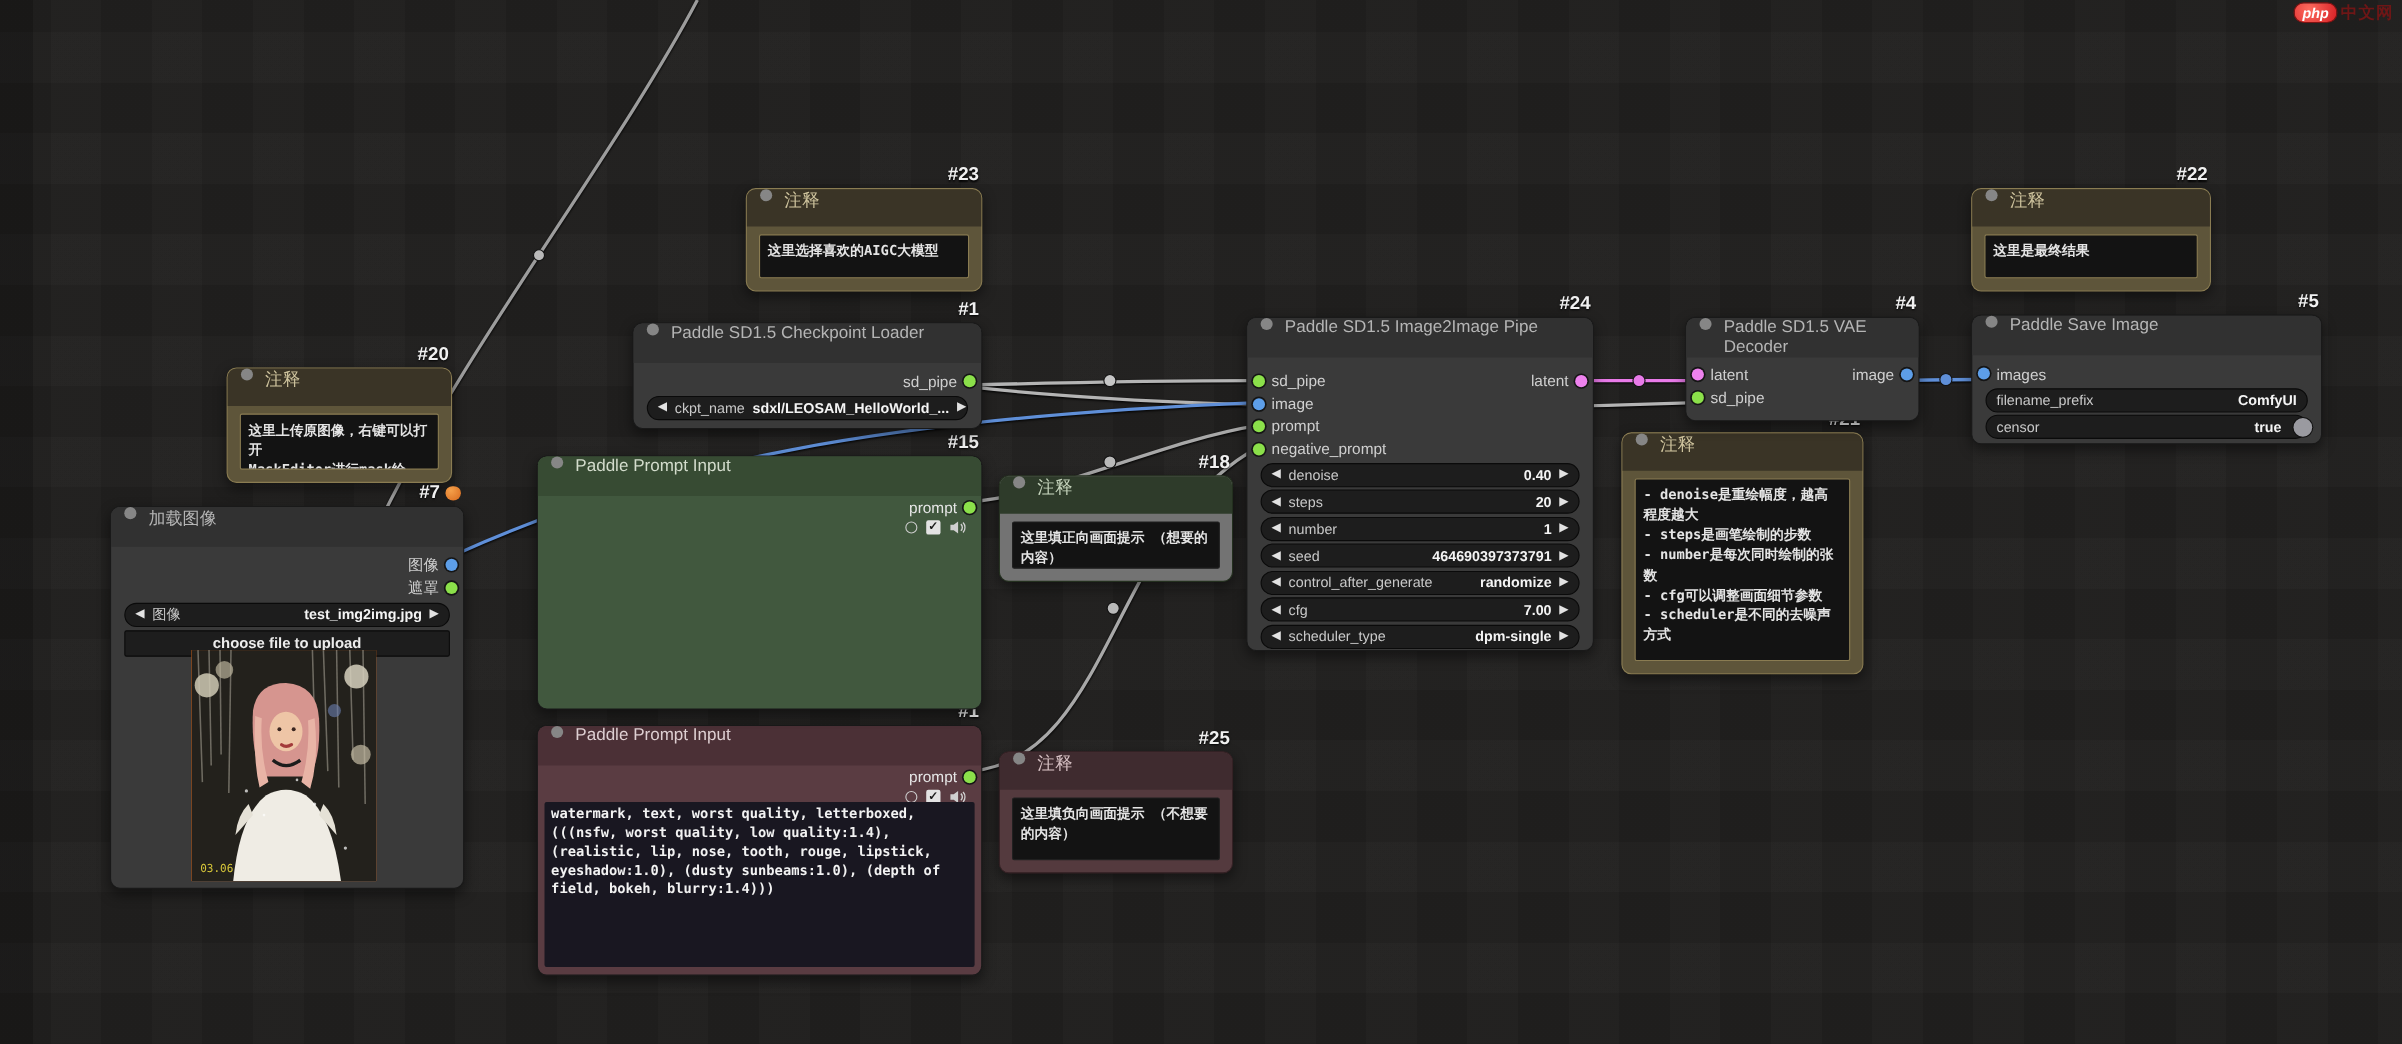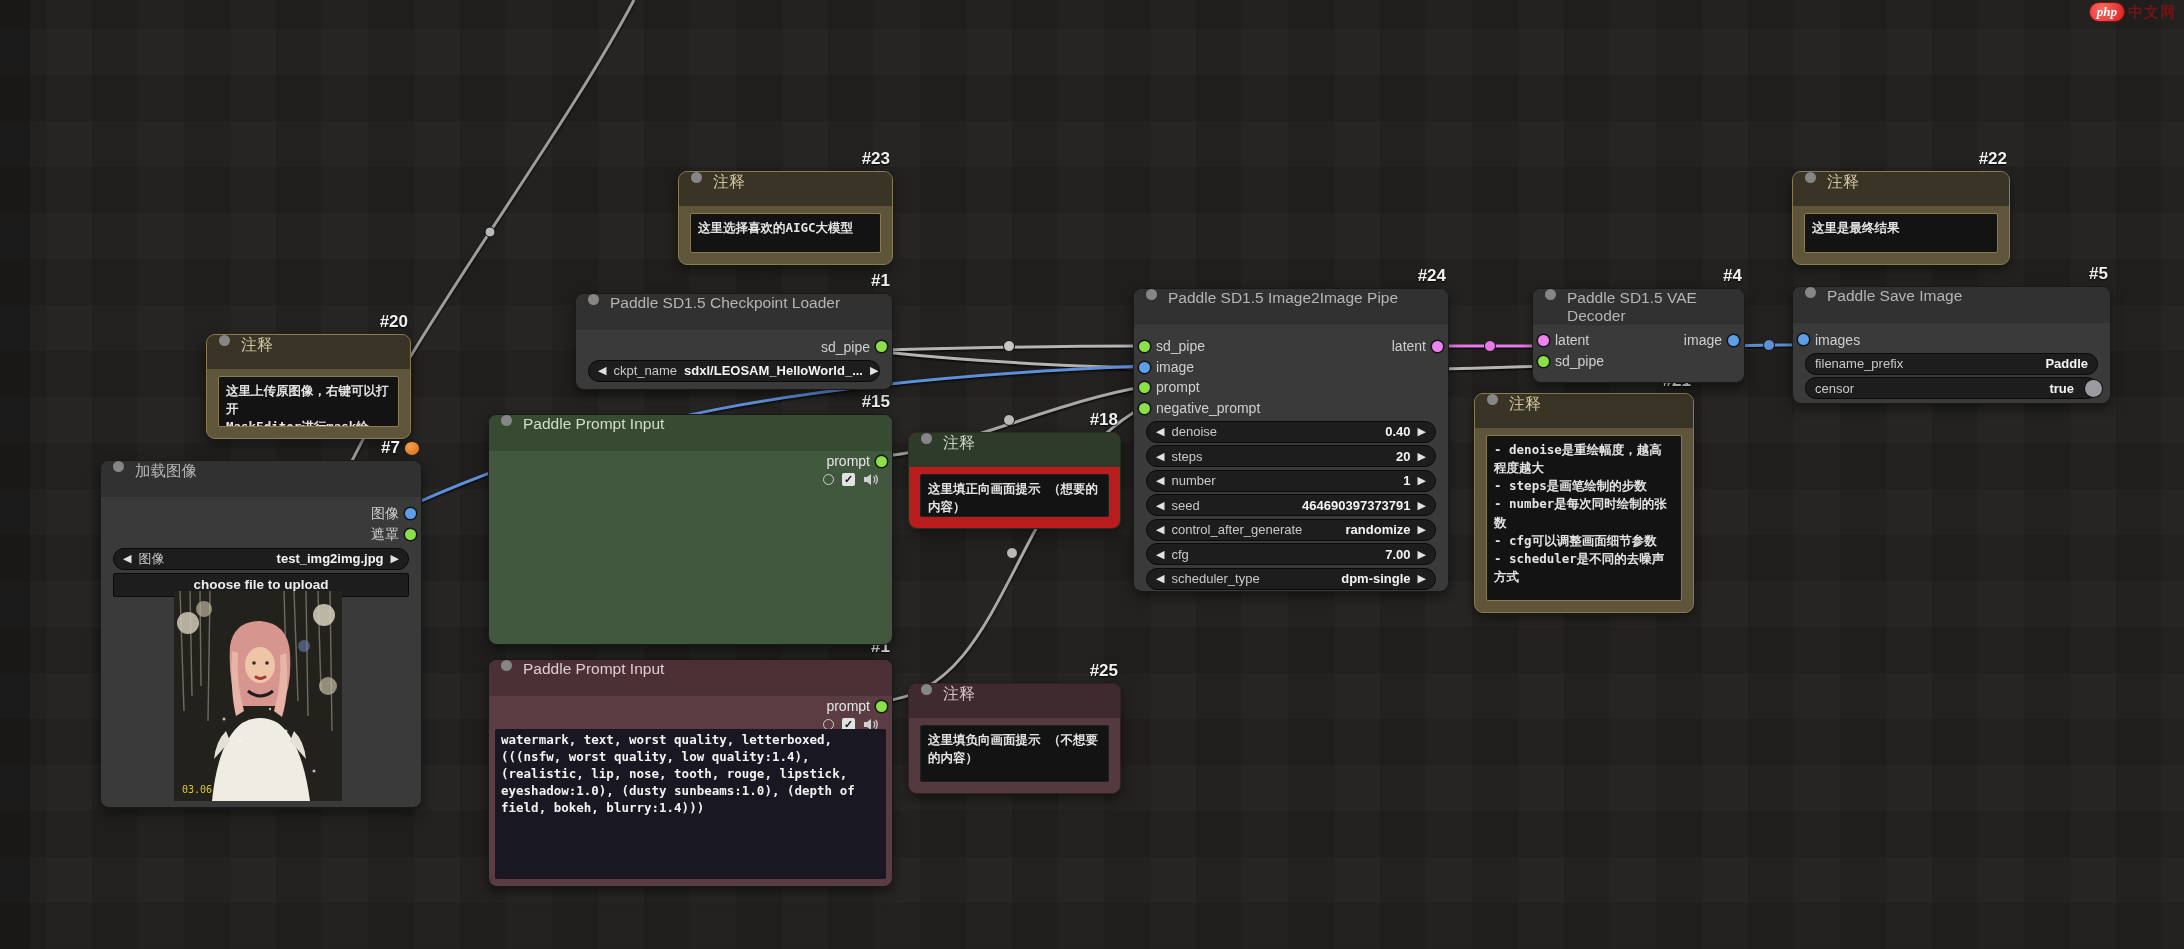--- a/index.html
+++ b/index.html
@@ -46,21 +46,21 @@
   .toggle{width:17px;height:17px;border-radius:50%;background:#9a9aa0;margin:-2px -14px -2px 4px;
        box-shadow:0 0 0 1px #111;}
   
   .note .titlebar{height:34px;font-size:16px;}
   .note .ta{position:absolute;left:11px;right:11px;top:41px;bottom:11px;background:#131313;
        color:#e4e4e4;font:bold 12.5px/1.45 "DejaVu Sans Mono",monospace;padding:5px 7px;
        white-space:pre-wrap;border-radius:2px;overflow:hidden;box-sizing:border-box;}
   .note-tan{background:#5e553a;border-color:#8a7c52;}
   .note-tan .titlebar{background:#3a3426;color:#cfc49e;}
   .note-tan .ta{border:1px solid #8a7c52;}
-  .note-green{background:#b91c1c;border-color:#24301f;}
+  .note-green{background:#737373;border-color:#24301f;}
   .note-green .titlebar{background:#2e3b2a;color:#c6d4bd;}
   .note-green .ta{border:1px solid #202020;}
   .note-red{background:#543a3e;border-color:#342124;}
   .note-red .titlebar{background:#3f2b2f;color:#d8c2c5;}
   .note-red .ta{border:1px solid #202020;}
   
   .pgreen{background:#41583e;}
   .pgreen .titlebar{background:#374b33;color:#d3dccc;}
   .pred{background:#5a3c42;}
   .pred .titlebar{background:#4b3036;color:#decfd2;}
@@ -72,21 +72,21 @@
        padding-right:14px;}
   .circlectl{width:11px;height:11px;border:1.5px solid #cccccc;border-radius:50%;box-sizing:border-box;}
   .checkctl{width:13px;height:13px;background:#e3e3e3;border-radius:2px;color:#1a1a1a;
        font-size:11px;font-weight:bold;display:flex;align-items:center;justify-content:center;line-height:1;}
   
   .photo{position:absolute;left:73px;top:130px;width:168px;height:210px;background:#f97316;}
   
   .logo{position:absolute;top:2px;right:8px;z-index:5;display:flex;align-items:center;gap:3px;}
   .phpbadge{background:radial-gradient(circle at 35% 32%, #ff6b5e, #d41f24);color:#fff;
        font-style:italic;font-weight:bold;font-size:13px;padding:1px 7px;border-radius:10px;
-       border:1px solid #7e1212;font-family:Liberation Serif, serif;}
+       border:1px solid #7e1212;}
   .phptext{color:#6e1616;font-weight:bold;font-size:15px;letter-spacing:1px;}
 </style>
 </head>
 <body>
 
 <svg id="wires" width="2184" height="949">
   <path d="M 634 0 C 560 140 420 320 345 475" stroke="#9c9c9c" stroke-width="3" fill="none"></path>
   <path d="M 884 350 C 960 348 1060 346 1143 346" stroke="#b4b4b4" stroke-width="3" fill="none"></path>
   <path d="M 884 352 C 1050 370 1300 375 1542 366" stroke="#b4b4b4" stroke-width="3" fill="none"></path>
   <path d="M 412 505 C 600 420 800 380 1143 366" stroke="#5f8fd8" stroke-width="3" fill="none"></path>
@@ -391,21 +391,21 @@
     <span>Paddle Save Image</span>
   </div>
   <div class="rows" style="padding-top:6px;">
     <div class="row" style="height:21px;">
       <span class="port pin c-blue"></span>
       <span>images</span>
     </div>
   </div>
   <div class="pill">
     <span class="wlabel">filename_prefix</span>
-    <span class="val">Paddle</span>
+    <span class="val">ComfyUI</span>
   </div>
   <div class="pill">
     <span class="wlabel">censor</span>
     <span class="val">true</span>
     <span class="toggle"></span>
   </div>
 </div>
 
 <div class="logo">
   <span class="phpbadge">php</span>

